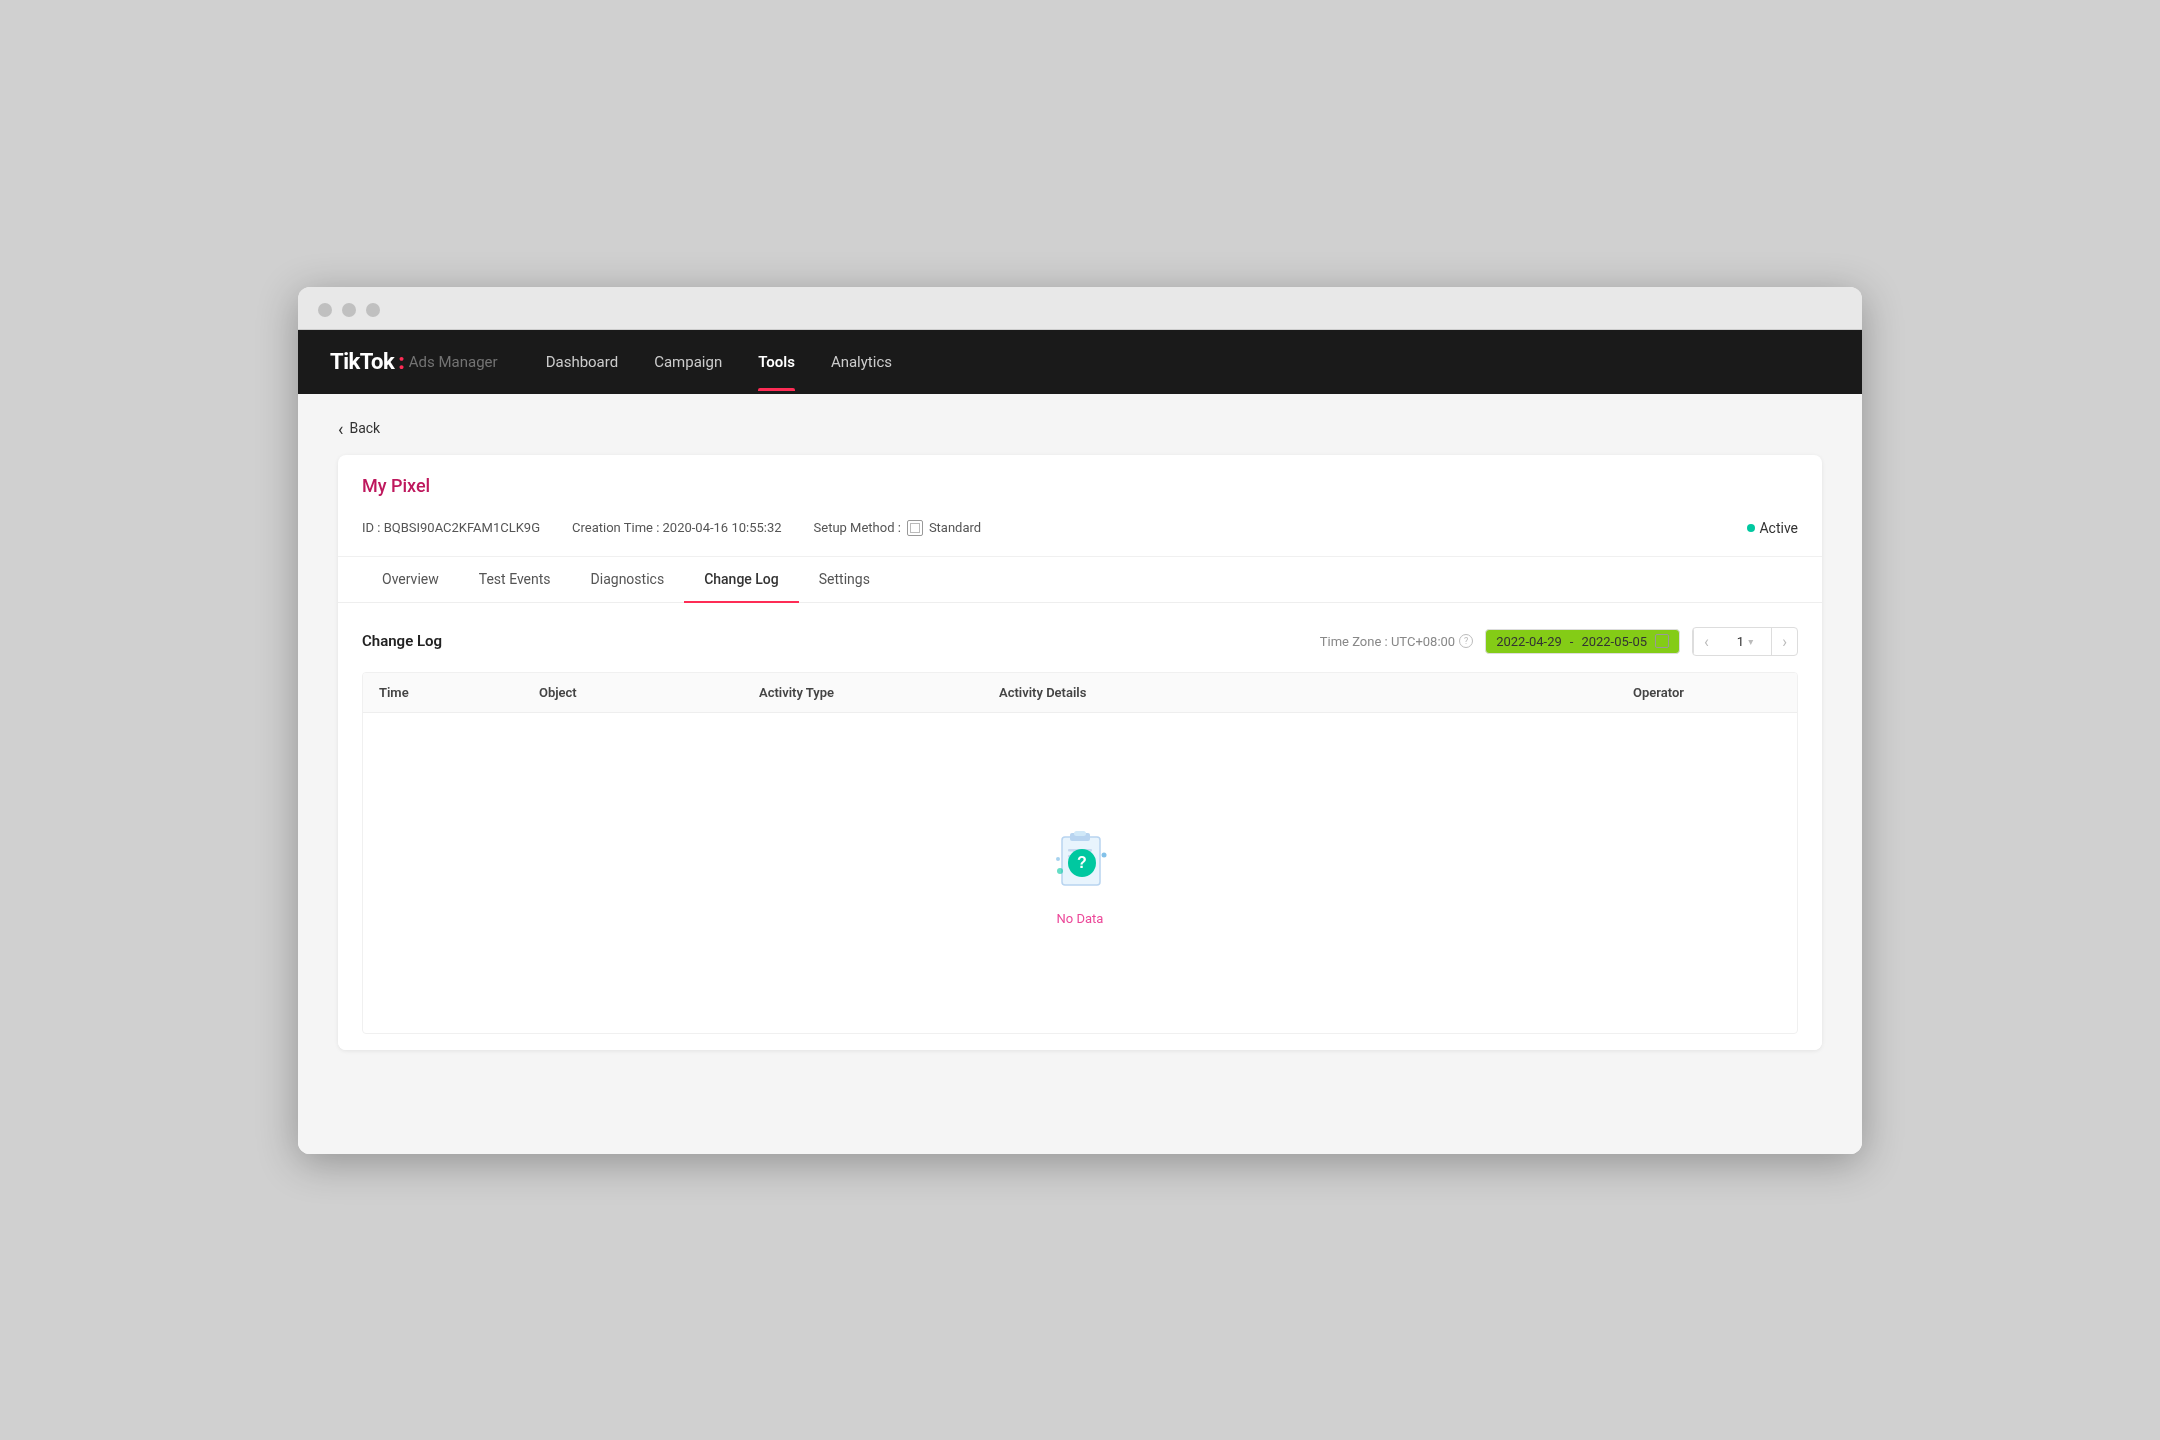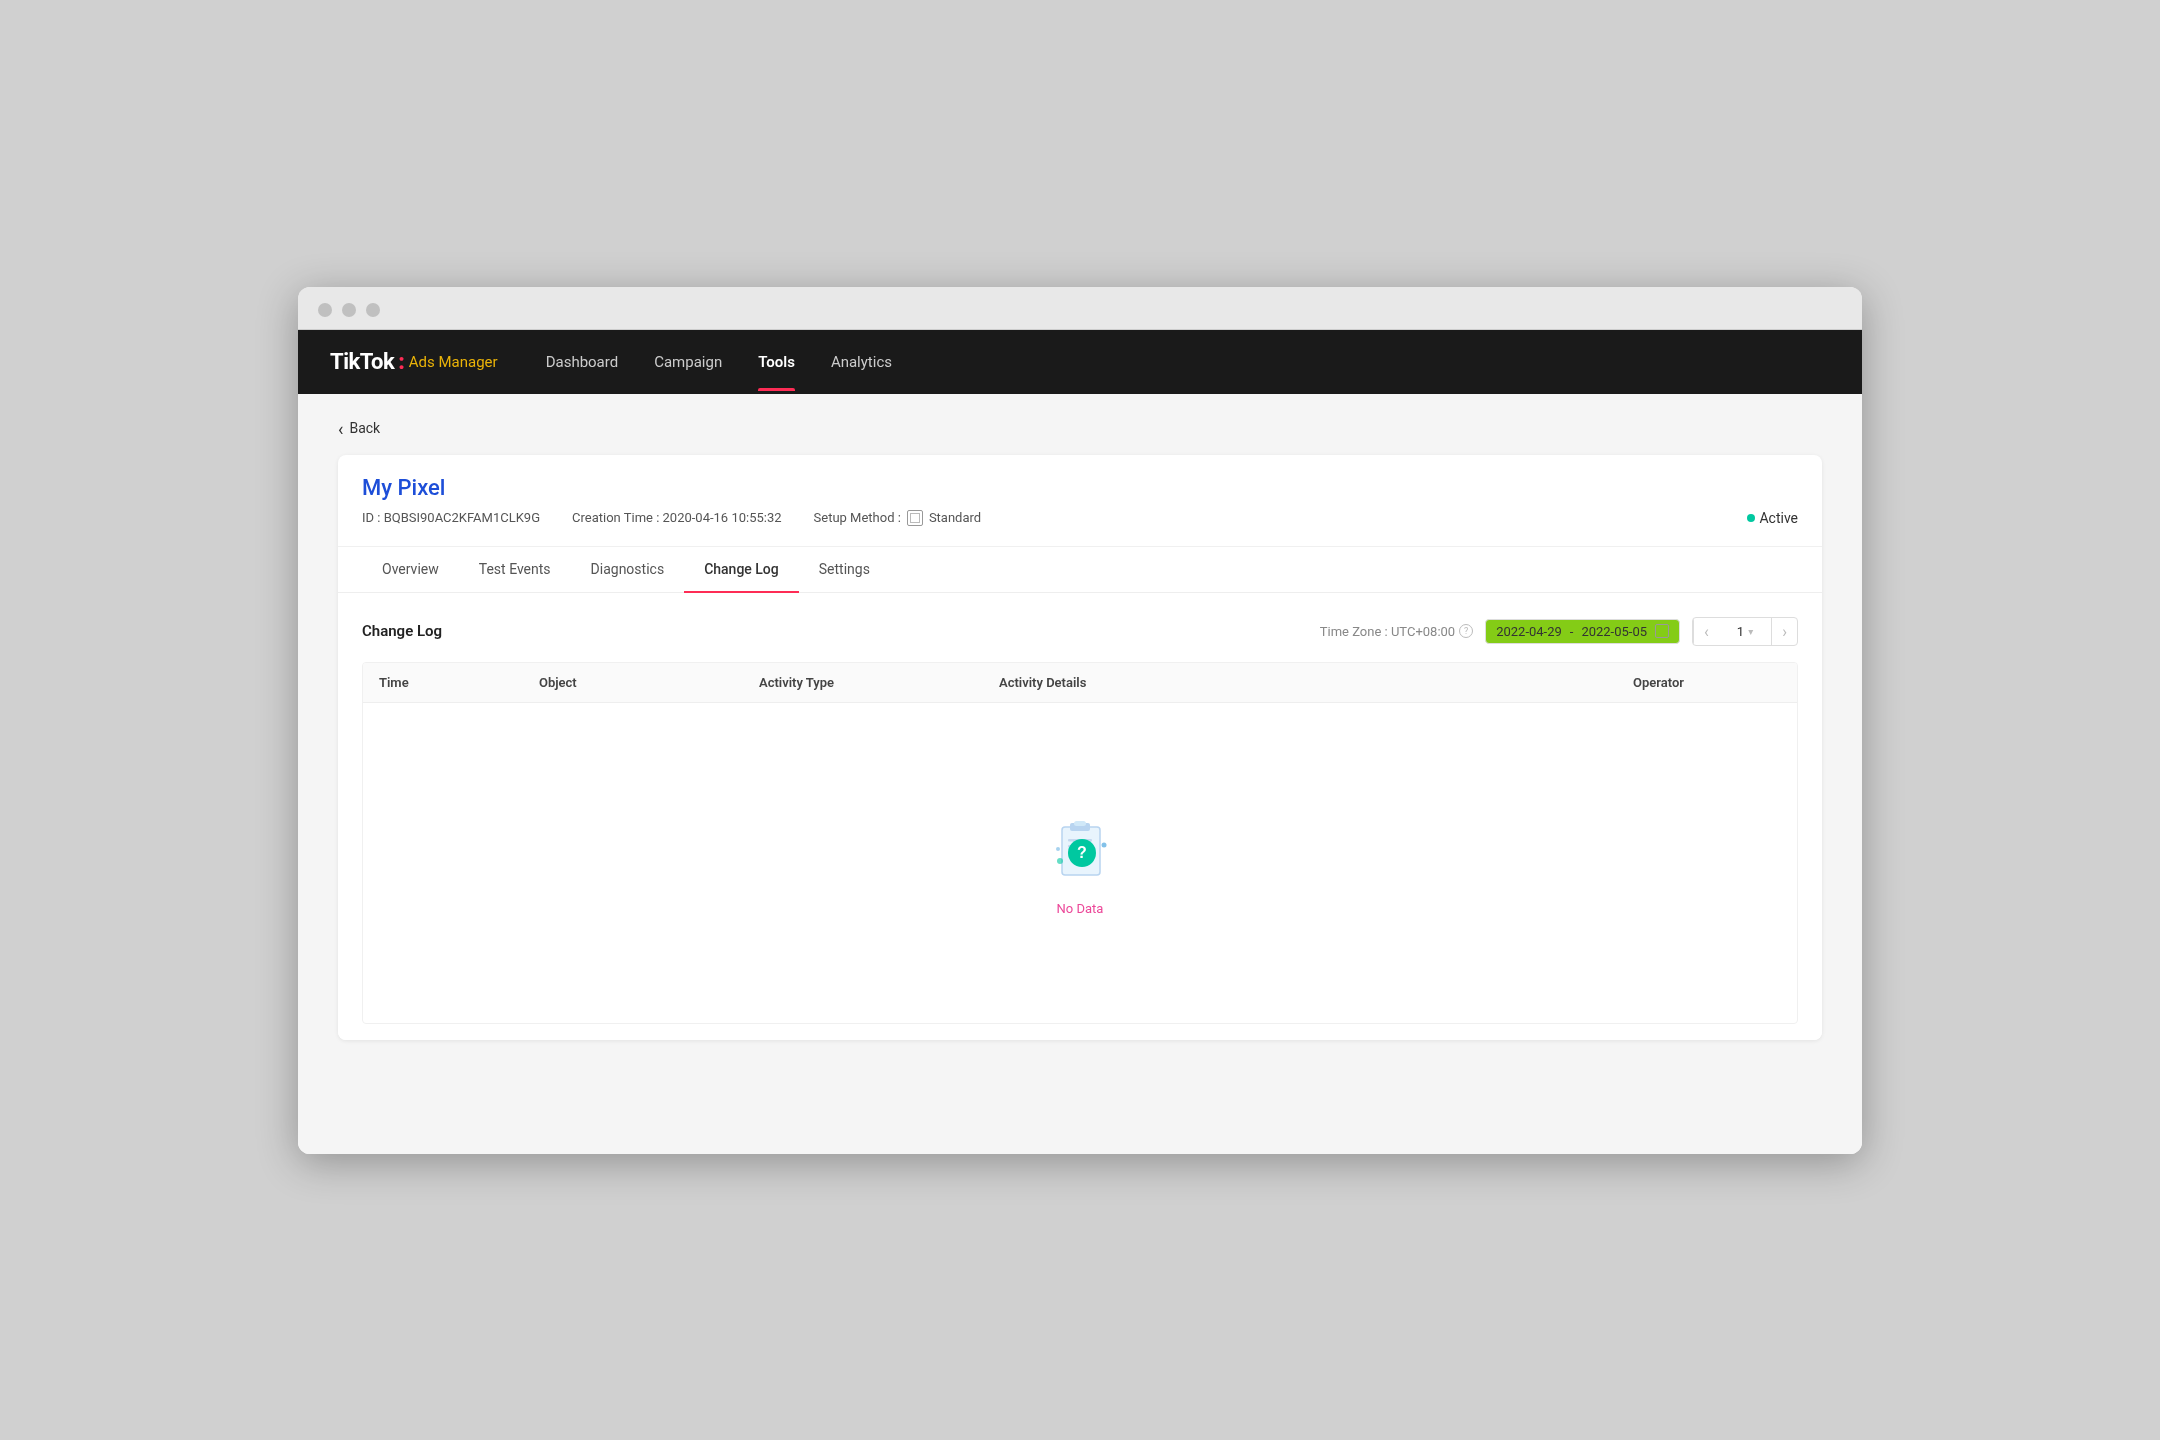--- a/index.html
+++ b/index.html
@@ -56,21 +56,21 @@
       font-size: 22px;
       color: #fff;
       letter-spacing: -0.5px;
     }
     .logo-dot {
       color: #fe2c55;
       font-size: 22px;
       font-weight: 900;
     }
     .logo-ads {
-      color: #eab308;
+      color: #737373;
       font-size: 15px;
       font-weight: 400;
     }
     .nav-items {
       display: flex;
       gap: 36px;
       list-style: none;
     }
     .nav-item {
       color: #ccc;
@@ -116,24 +116,24 @@
       background: #fff;
       border-radius: 8px;
       box-shadow: 0 1px 4px rgba(0,0,0,0.08);
       overflow: hidden;
     }
     .pixel-header {
       padding: 20px 24px;
       border-bottom: 1px solid #f0f0f0;
     }
     .pixel-name {
-      color: #1d4ed8;
-      font-size: 22px;
+      color: #be185d;
+      font-size: 18px;
       font-weight: 500;
-      margin-bottom: 10px;
+      margin-bottom: 24px;
     }
     .pixel-meta {
       display: flex;
       align-items: center;
       gap: 32px;
       font-size: 13px;
       color: #555;
     }
     .pixel-meta-item {
       display: flex;

